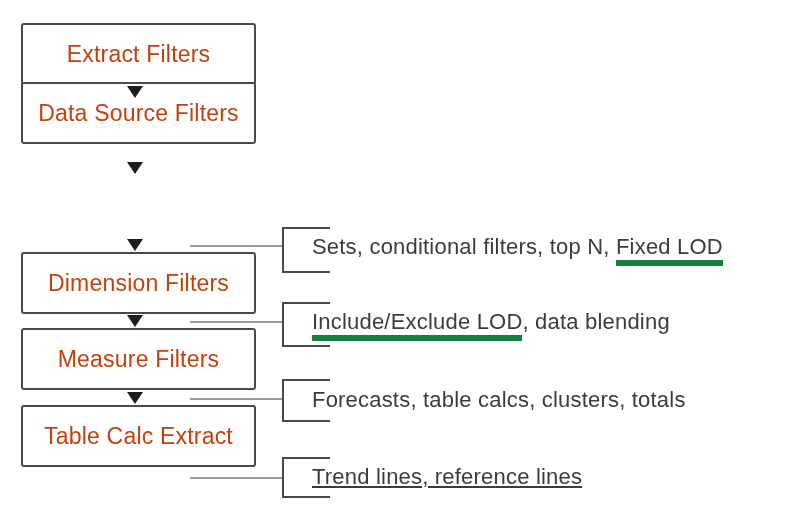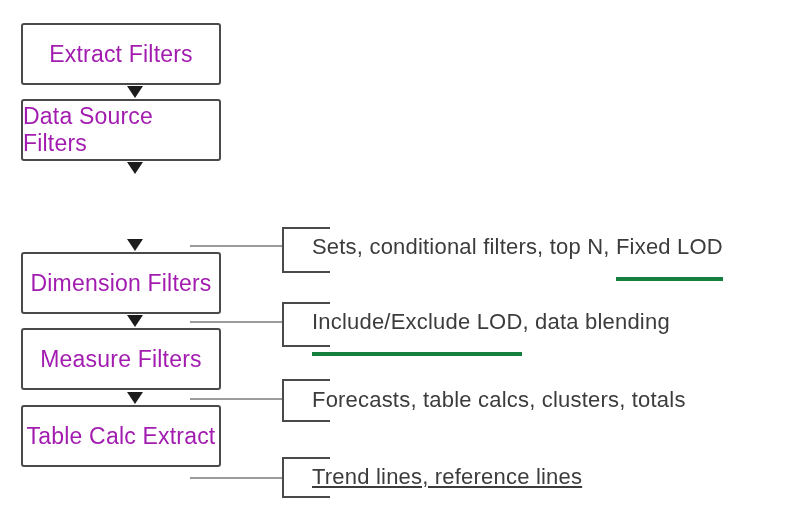--- a/index.html
+++ b/index.html
@@ -11,36 +11,36 @@
   #canvas {
     position: relative;
     width: 807px;
     height: 525px;
     background: #ffffff;
     overflow: hidden;
   }
   .box {
     position: absolute;
     left: 21px;
-    width: 200px;
+    width: 235px;
     height: 62px;
     box-sizing: border-box;
     border: 2px solid #4a4a4a;
     border-radius: 3px;
     background: #ffffff;
     display: flex;
     align-items: center;
     justify-content: center;
     font-size: 23px;
     letter-spacing: 0.2px;
-    color: #a21caf;
+    color: #c2410c;
     z-index: 2;
   }
   .box.b0 { top: 23px; }
-  .box.b1 { top: 99px; }
+  .box.b1 { top: 82px; }
   .box.b2 { top: 175px; }
   .box.b3 { top: 252px; }
   .box.b4 { top: 328px; }
   .box.b5 { top: 405px; }
 
   .arrow {
     position: absolute;
     left: 127px;
     width: 0;
     height: 0;
@@ -92,22 +92,22 @@
     color: #3c3c3c;
     white-space: nowrap;
     z-index: 4;
   }
   .annotation.t0 { top: 233px; }
   .annotation.t1 { top: 308px; }
   .annotation.t2 { top: 386px; }
   .annotation.t3 { top: 463px; text-decoration: underline; }
 
   .redline {
-    border-bottom: 4px solid #15803d;
-    padding-bottom: 18px;
+    border-bottom: 6px solid #15803d;
+    padding-bottom: 1px;
   }
 </style>
 </head>
 <body>
 
 <div id="canvas">
 
   <div class="box b0">
     <span>Extract Filters</span>
   </div>

